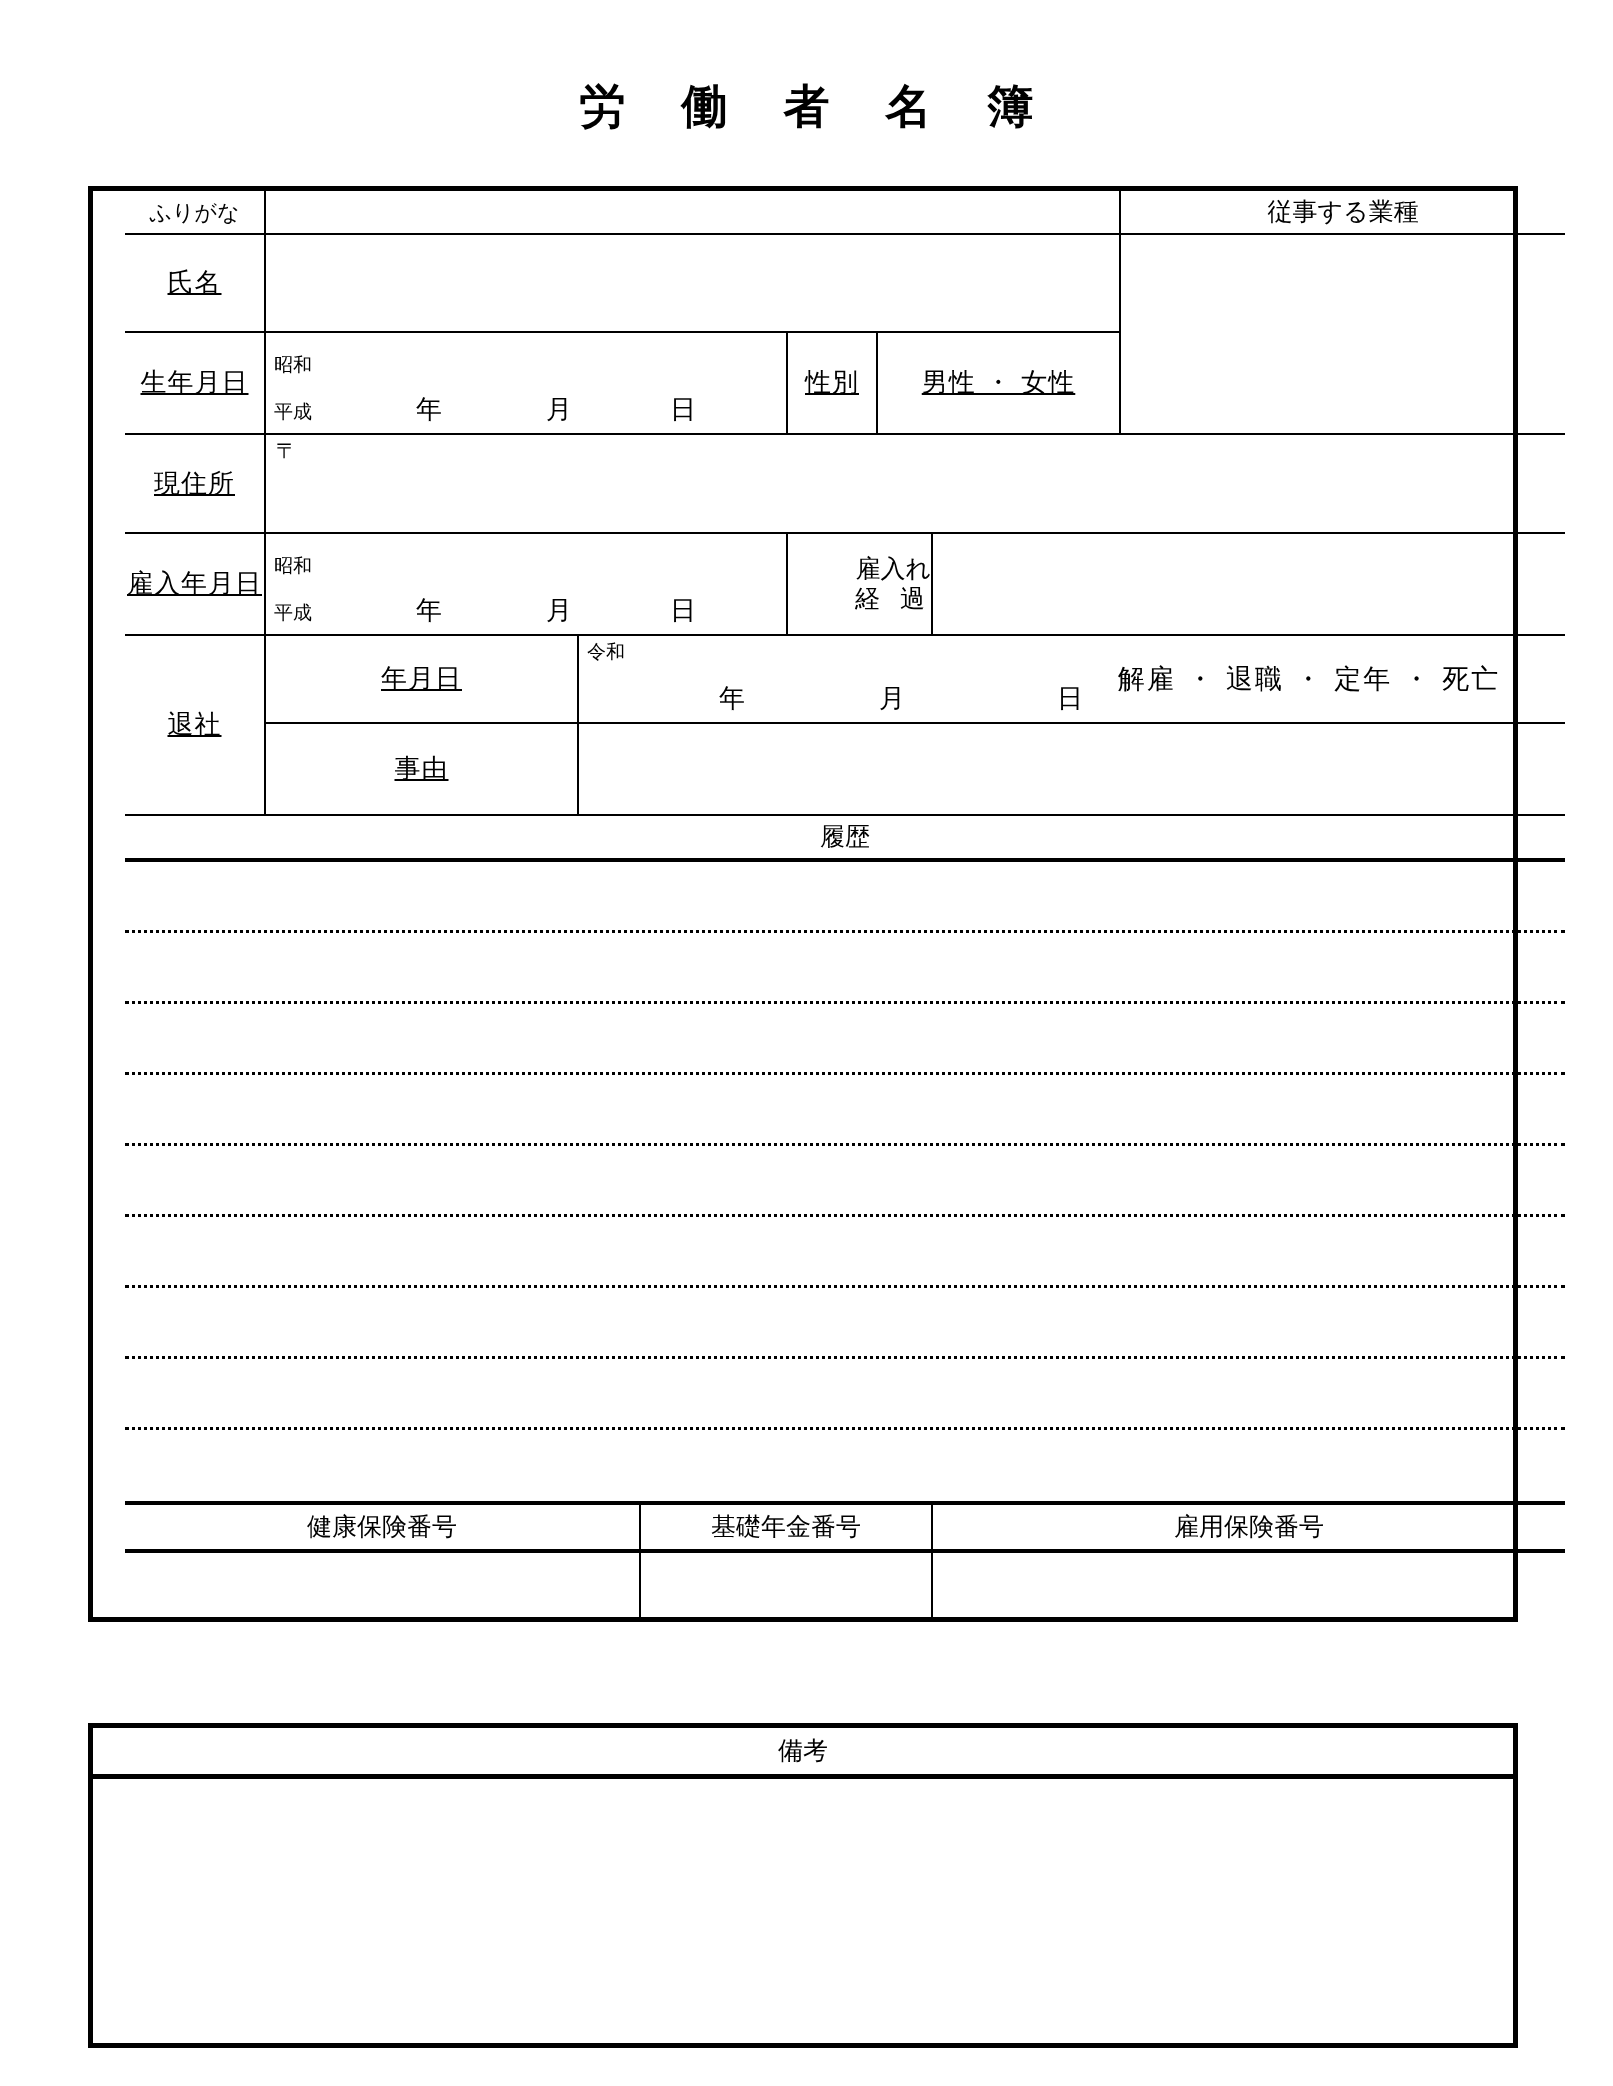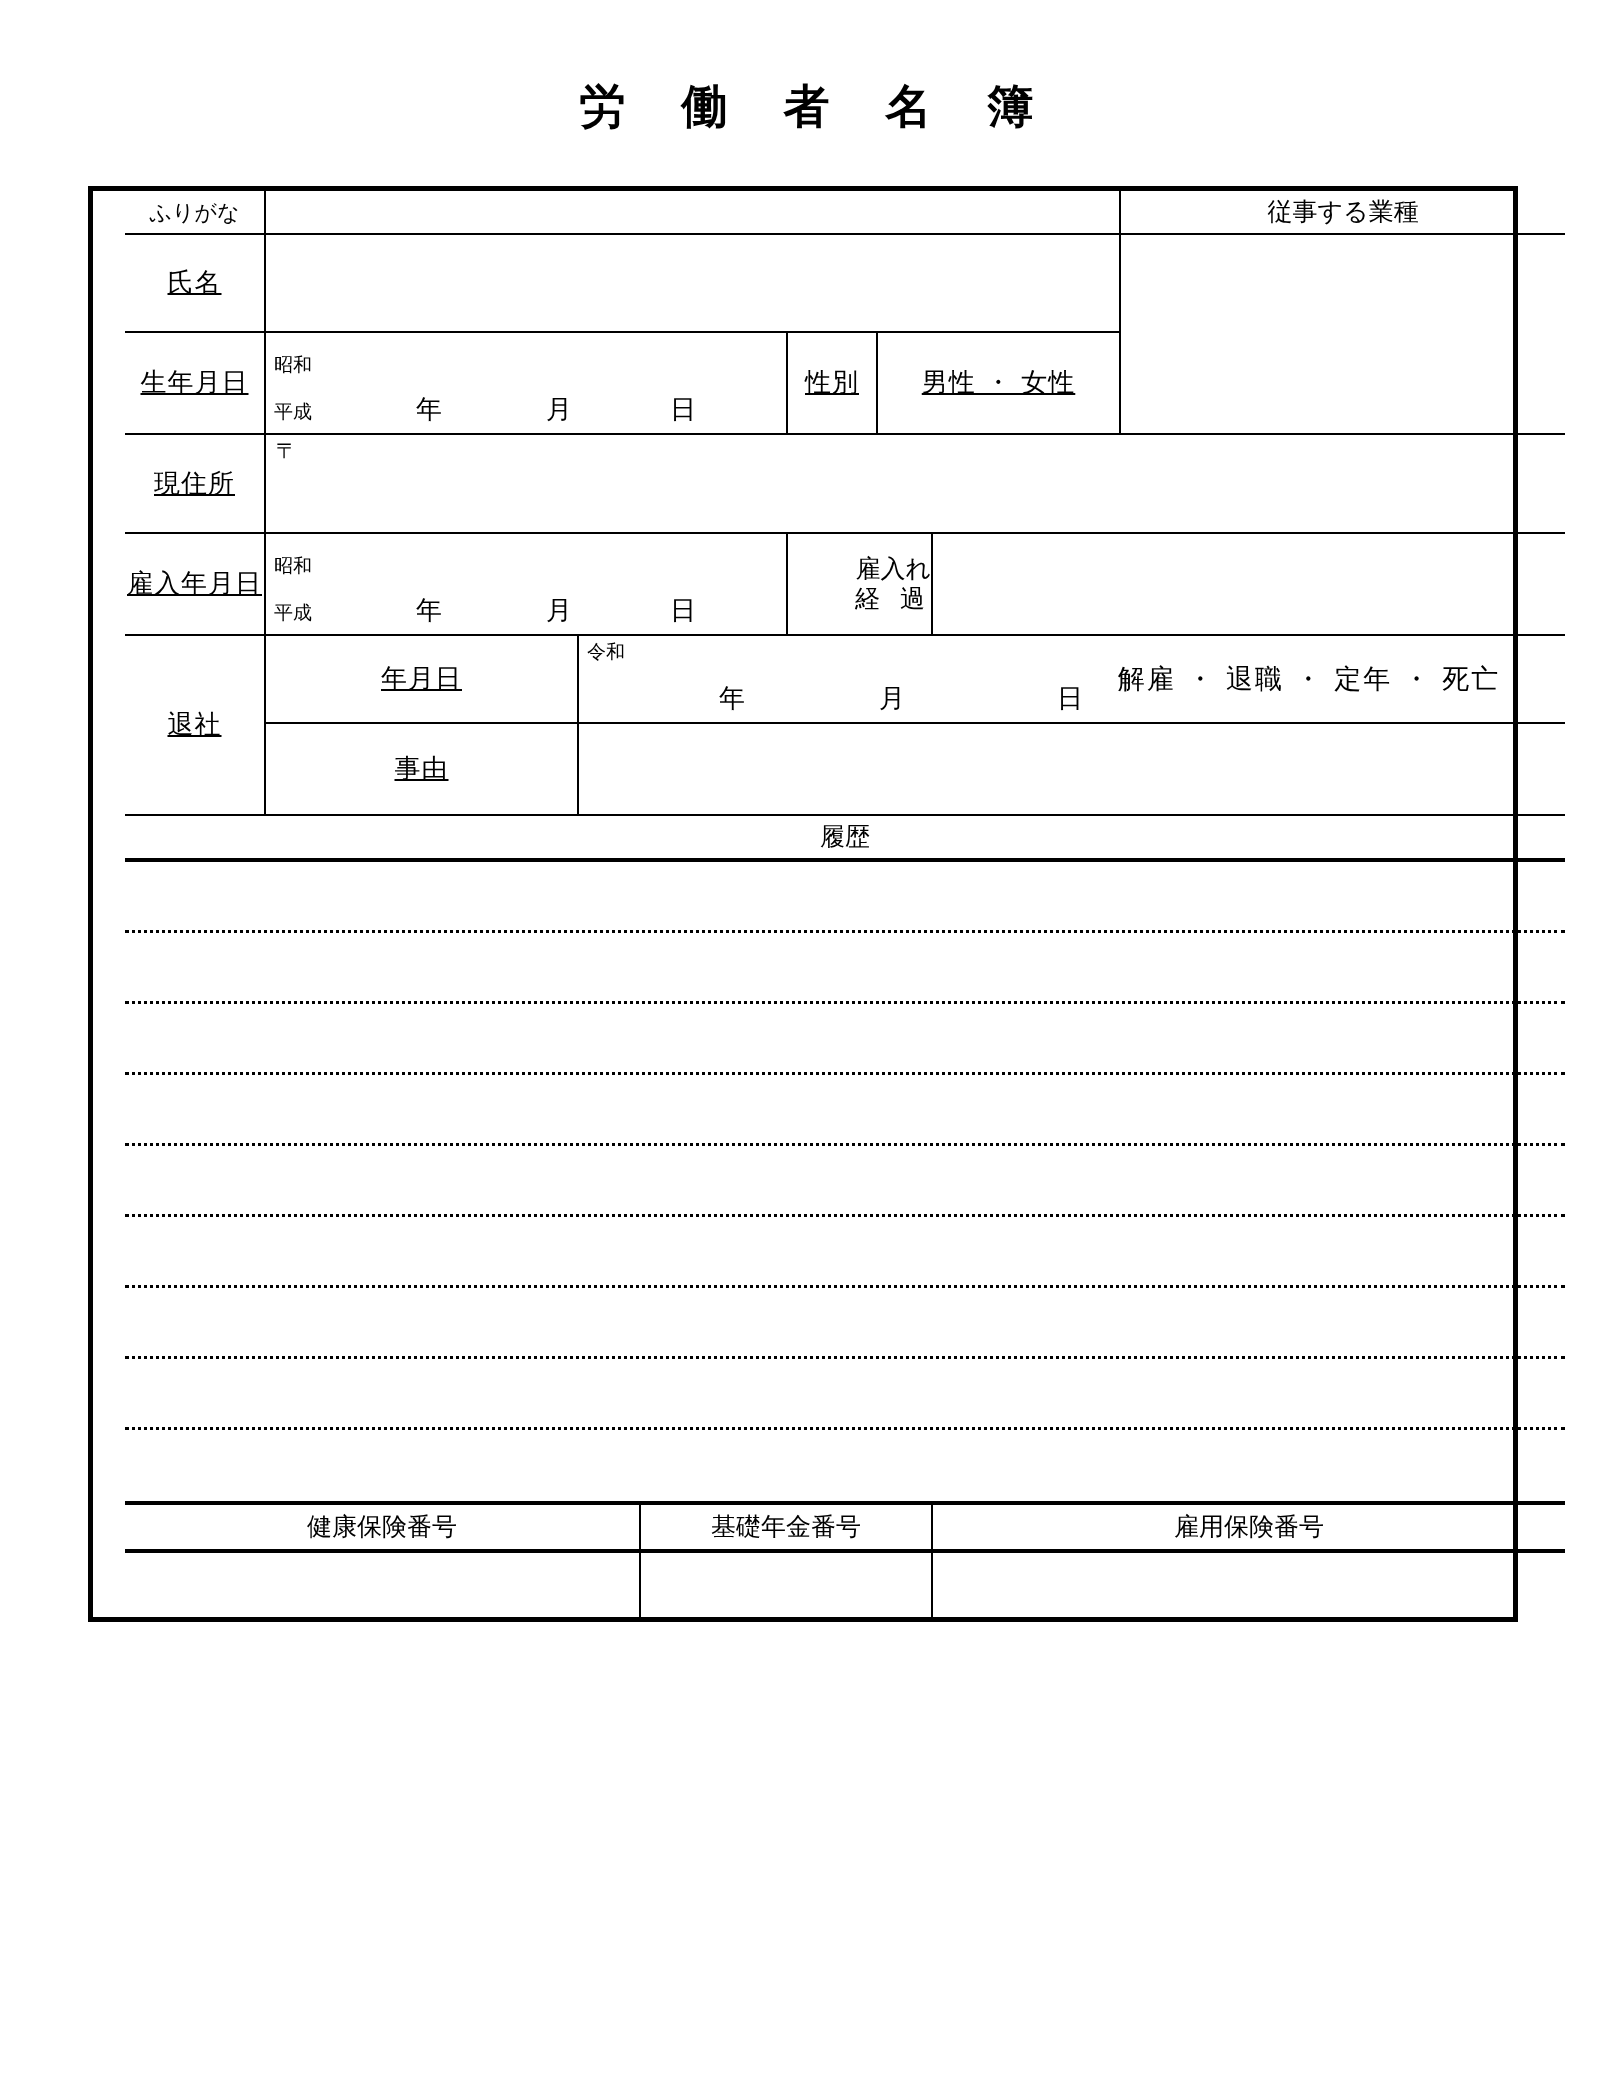--- a/index.html
+++ b/index.html
@@ -324,14 +324,22 @@
           <span></span>
         </td>
         <td class="nb-b nb-r" colspan="3">
           <span></span>
         </td>
       </tr>
     </tbody>
       </table>
   </div>
 
+  <div class="remarks-block">
+    <div class="remarks-head">
+      <span>備考</span>
+    </div>
+    <div class="remarks-body">
+      <span></span>
+    </div>
+  </div>
 
 </div>
 
 </body></html>

